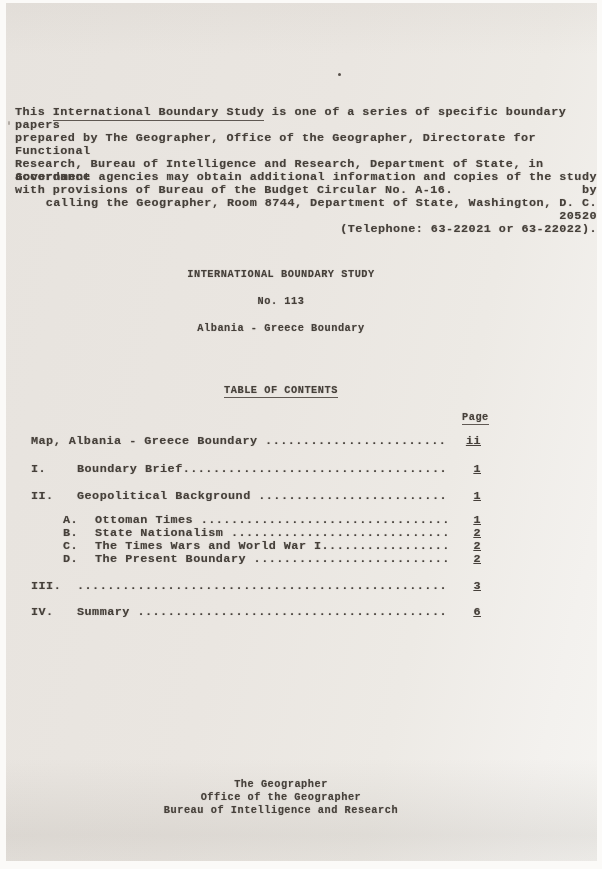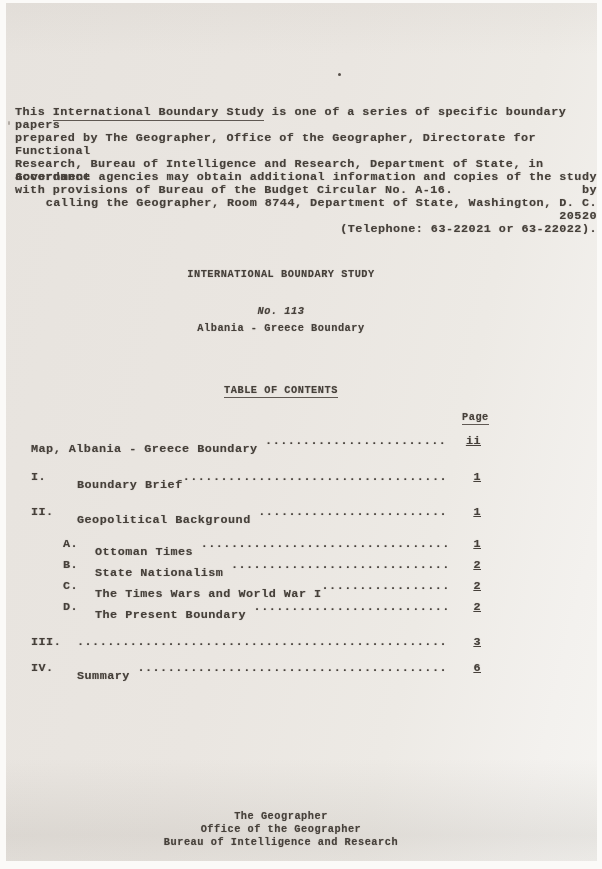--- a/index.html
+++ b/index.html
@@ -21,21 +21,21 @@
   .center-col{left:0;width:562px;text-align:center;}
   
   .para1{left:15px;top:106px;width:582px;}
   .para2{left:15px;top:171px;width:582px;text-align:right;}
   
   .toc{left:31px;top:435px;width:450px;}
   .toc-row{display:flex;align-items:flex-start;}
   .toc-row .num{flex:0 0 46px;white-space:pre;}
   .toc-row.sub .indent{flex:0 0 32px;}
   .toc-row.sub .num{flex:0 0 32px;}
-  .toc-row .t{flex:0 0 auto;white-space:pre;margin-top:8px;}
+  .toc-row .t{flex:0 0 auto;white-space:pre;}
   .toc-row .leader{flex:1 1 auto;overflow:hidden;white-space:pre;margin-right:34px;}
   .toc-row .pg{flex:0 0 34px;margin-left:-34px;text-align:right;white-space:pre;text-decoration:underline;}
   .mt15{margin-top:15px;}.mt14{margin-top:14px;}.mt13{margin-top:13px;}.mt11{margin-top:11px;}
   
   .speck{position:absolute;border-radius:50%;}
   .speck-a{left:338px;top:73px;width:3px;height:3px;background:#57504a;}
   .speck-b{left:8px;top:121px;width:2px;height:4px;background:rgba(110,102,94,0.45);border-radius:40%;}
 </style>
 </head>
 <body>
@@ -49,21 +49,21 @@
 <div class="abs para1 ink pica prewrap"><span>This </span><span class="u">International Boundary Study</span><span> is one of a series of specific boundary papers
 prepared by The Geographer, Office of the Geographer, Directorate for Functional
 Research, Bureau of Intelligence and Research, Department of State, in accordance
 with provisions of Bureau of the Budget Circular No. A-16.</span></div>
 
 <div class="abs para2 ink pica prewrap">Government agencies may obtain additional information and copies of the study by
 calling the Geographer, Room 8744, Department of State, Washington, D. C. 20520
 (Telephone: 63-22021 or 63-22022).</div>
 
 <div class="abs center-col ink elite" style="top:268px;">INTERNATIONAL BOUNDARY STUDY</div>
-<div class="abs center-col ink elite" style="top:305px;font-style:italic;">No. 113</div>
+<div class="abs center-col ink elite" style="top:295px;">No. 113</div>
 <div class="abs center-col ink elite" style="top:322px;">Albania - Greece Boundary</div>
 
 <div class="abs center-col ink elite" style="top:384px;"><span class="u">TABLE OF CONTENTS</span></div>
 
 <div class="abs ink elite" style="left:462px;top:411px;"><span class="u">Page</span></div>
 
 <div class="abs toc ink pica">
 
   <div class="toc-row">
     <span class="t">Map, Albania - Greece Boundary </span>
@@ -125,15 +125,15 @@
 
   <div class="toc-row mt13">
     <span class="num">IV.</span>
     <span class="t">Summary </span>
     <span class="leader">........................................................................</span>
     <span class="pg">6</span>
   </div>
 
 </div>
 
-<div class="abs center-col ink elite pre" style="top:810px;">The Geographer
+<div class="abs center-col ink elite pre" style="top:778px;">The Geographer
 Office of the Geographer
 Bureau of Intelligence and Research</div>
 
 </body></html>

